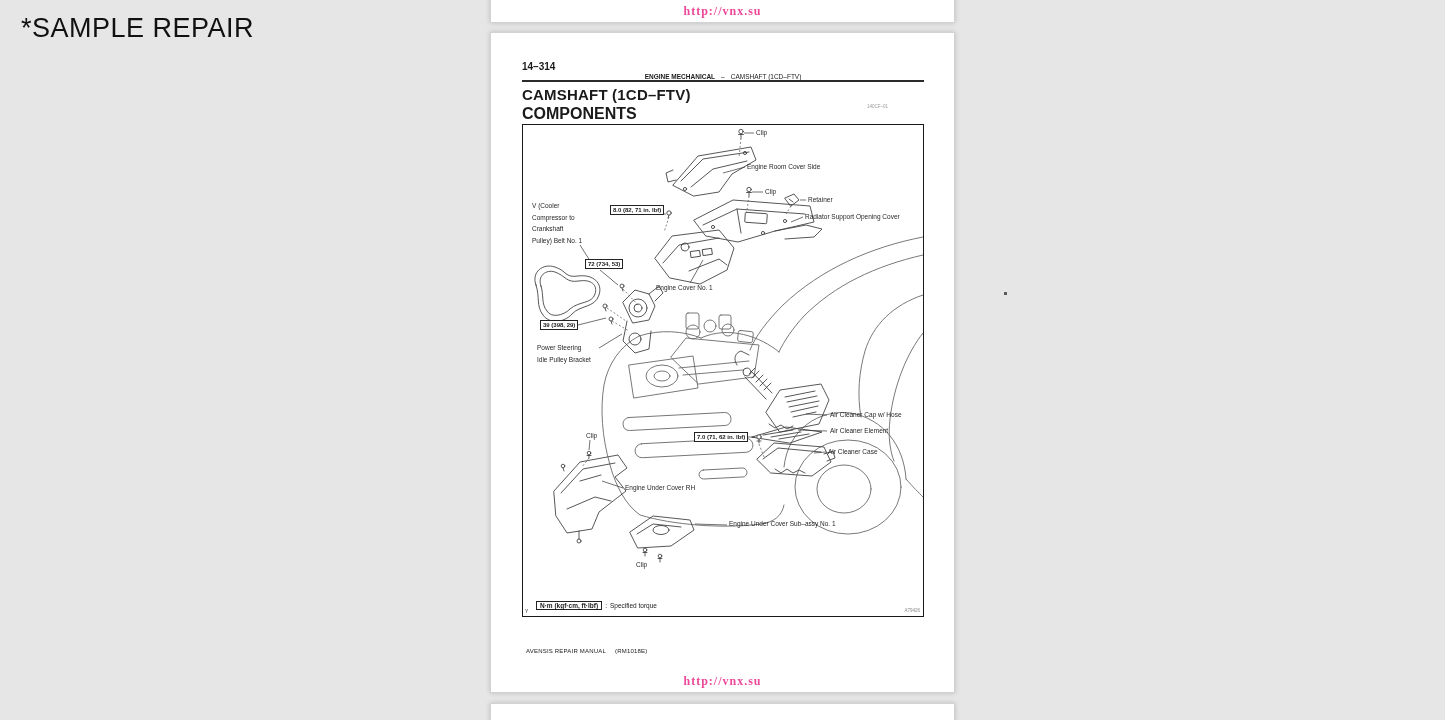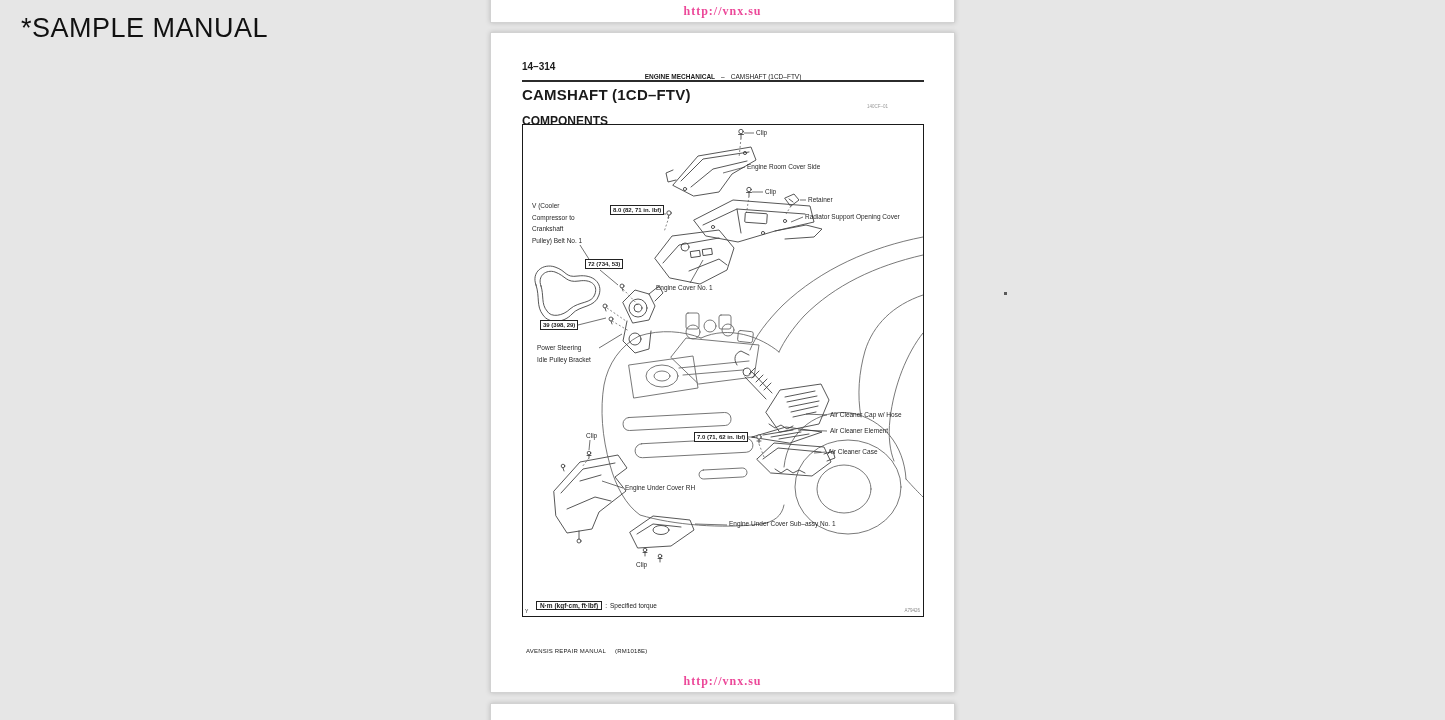--- a/index.html
+++ b/index.html
@@ -31,21 +31,21 @@
   .page-num { position:absolute; left:31px; top:28px; font-size:10px; font-weight:bold; }
   .running-header {
     position:absolute; left:31px; top:40px; width:402px;
     text-align:center; font-size:6.5px; white-space:nowrap;
   }
   .running-header .sec { font-weight:bold; }
   .running-header .sep { margin:0 6px; }
   .header-rule { position:absolute; left:31px; top:47px; width:402px; height:2px; background:#2b2b2b; }
   .doc-title { position:absolute; left:31px; top:53px; font-size:15px; font-weight:bold; letter-spacing:0.2px; }
   .doc-code  { position:absolute; left:376px; top:71px; font-size:4.5px; color:#999; }
-  .doc-subtitle { position:absolute; left:31px; top:81px; font-size:12px; font-weight:bold; }
+  .doc-subtitle { position:absolute; left:31px; top:72px; font-size:16px; font-weight:bold; }
   .figure-box {
     position:absolute; left:31px; top:91px; width:402px; height:493px;
     border:1px solid #1a1a1a;
   }
   .figure-box svg { position:absolute; left:0; top:0; width:400px; height:491px; }
   .part-label {
     position:absolute; font-size:6.5px; line-height:11.5px;
     white-space:pre-line; color:#1f1f1f;
   }
   .torque-box {
@@ -61,21 +61,21 @@
   .figure-code { position:absolute; right:3px; bottom:3px; font-size:4.5px; color:#888; }
   .doc-footer {
     position:absolute; left:35px; top:615px; font-size:6px; letter-spacing:0.2px;
   }
   .doc-footer .code { margin-left:9px; }
   .speck { position:absolute; left:1004px; top:292px; width:3px; height:3px; background:#5a5a5a; }
 </style>
 </head>
 <body>
 
-<div class="sample-label">*SAMPLE MANUAL</div>
+<div class="sample-label">*SAMPLE REPAIR</div>
 
 <div class="page page-top">
   <div class="watermark">http://vnx.su</div>
 </div>
 
 <div class="page page-main">
 
   <div class="page-num">14–314</div>
 
   <div class="running-header">

